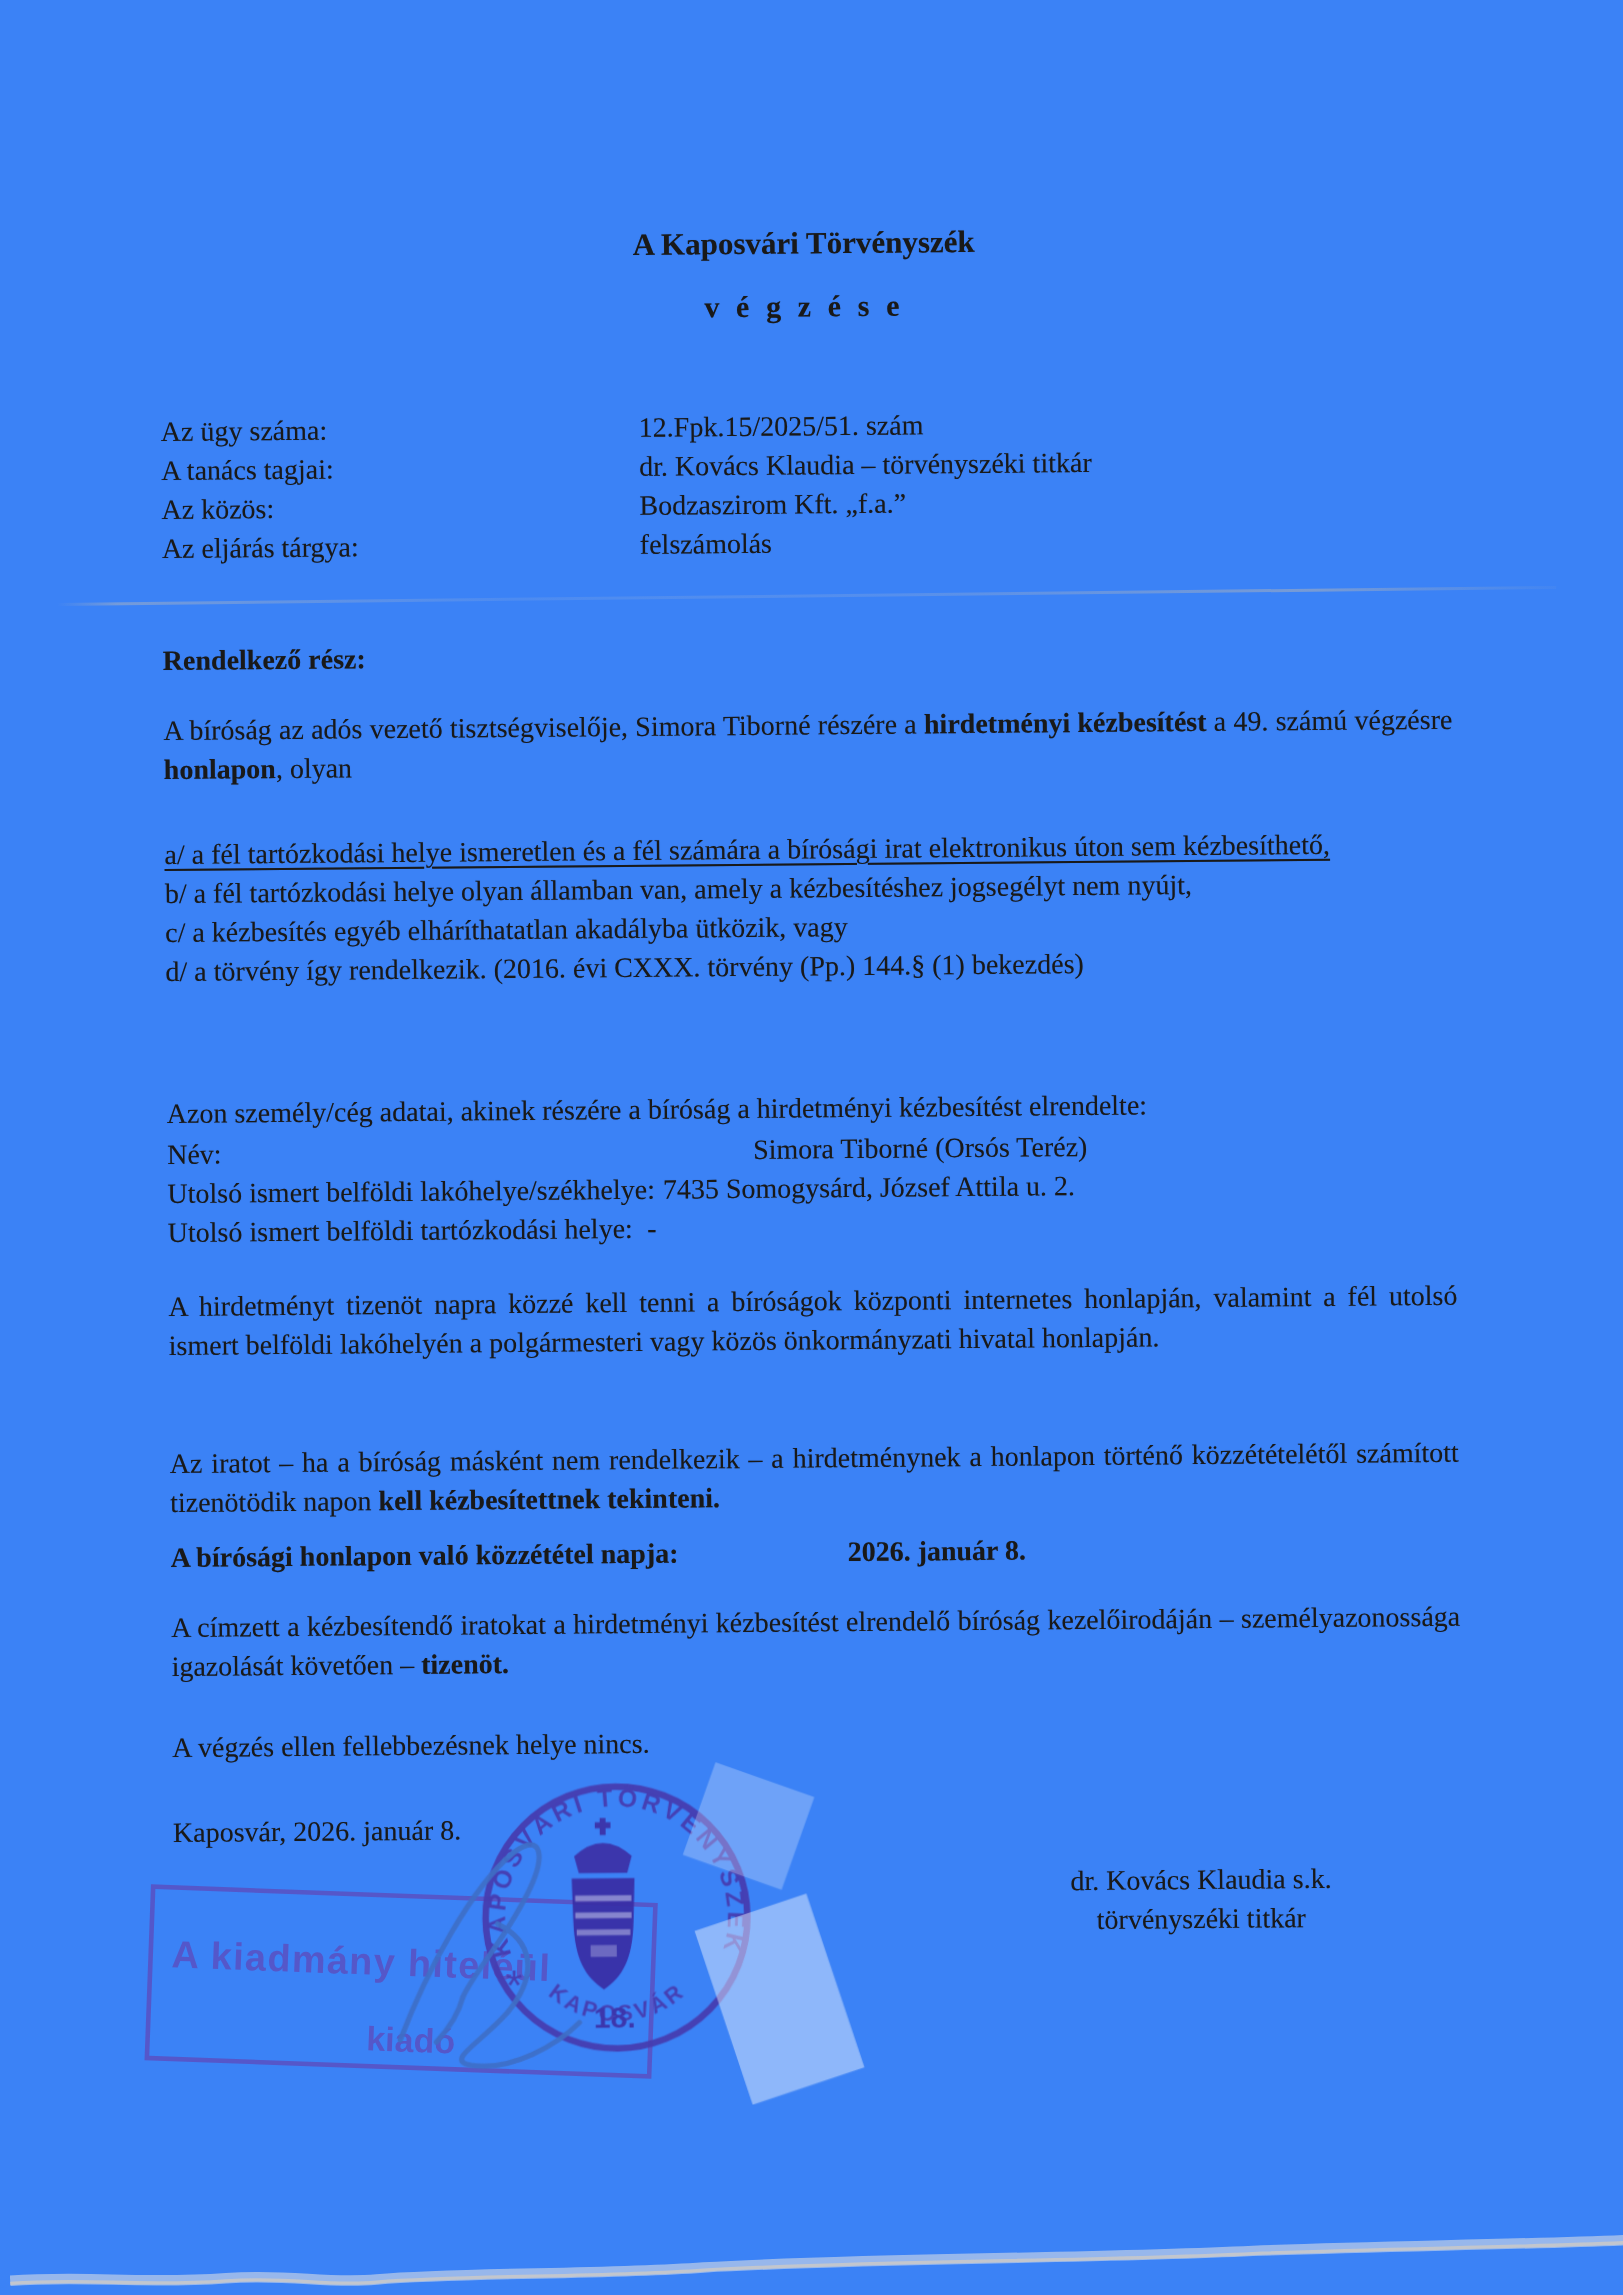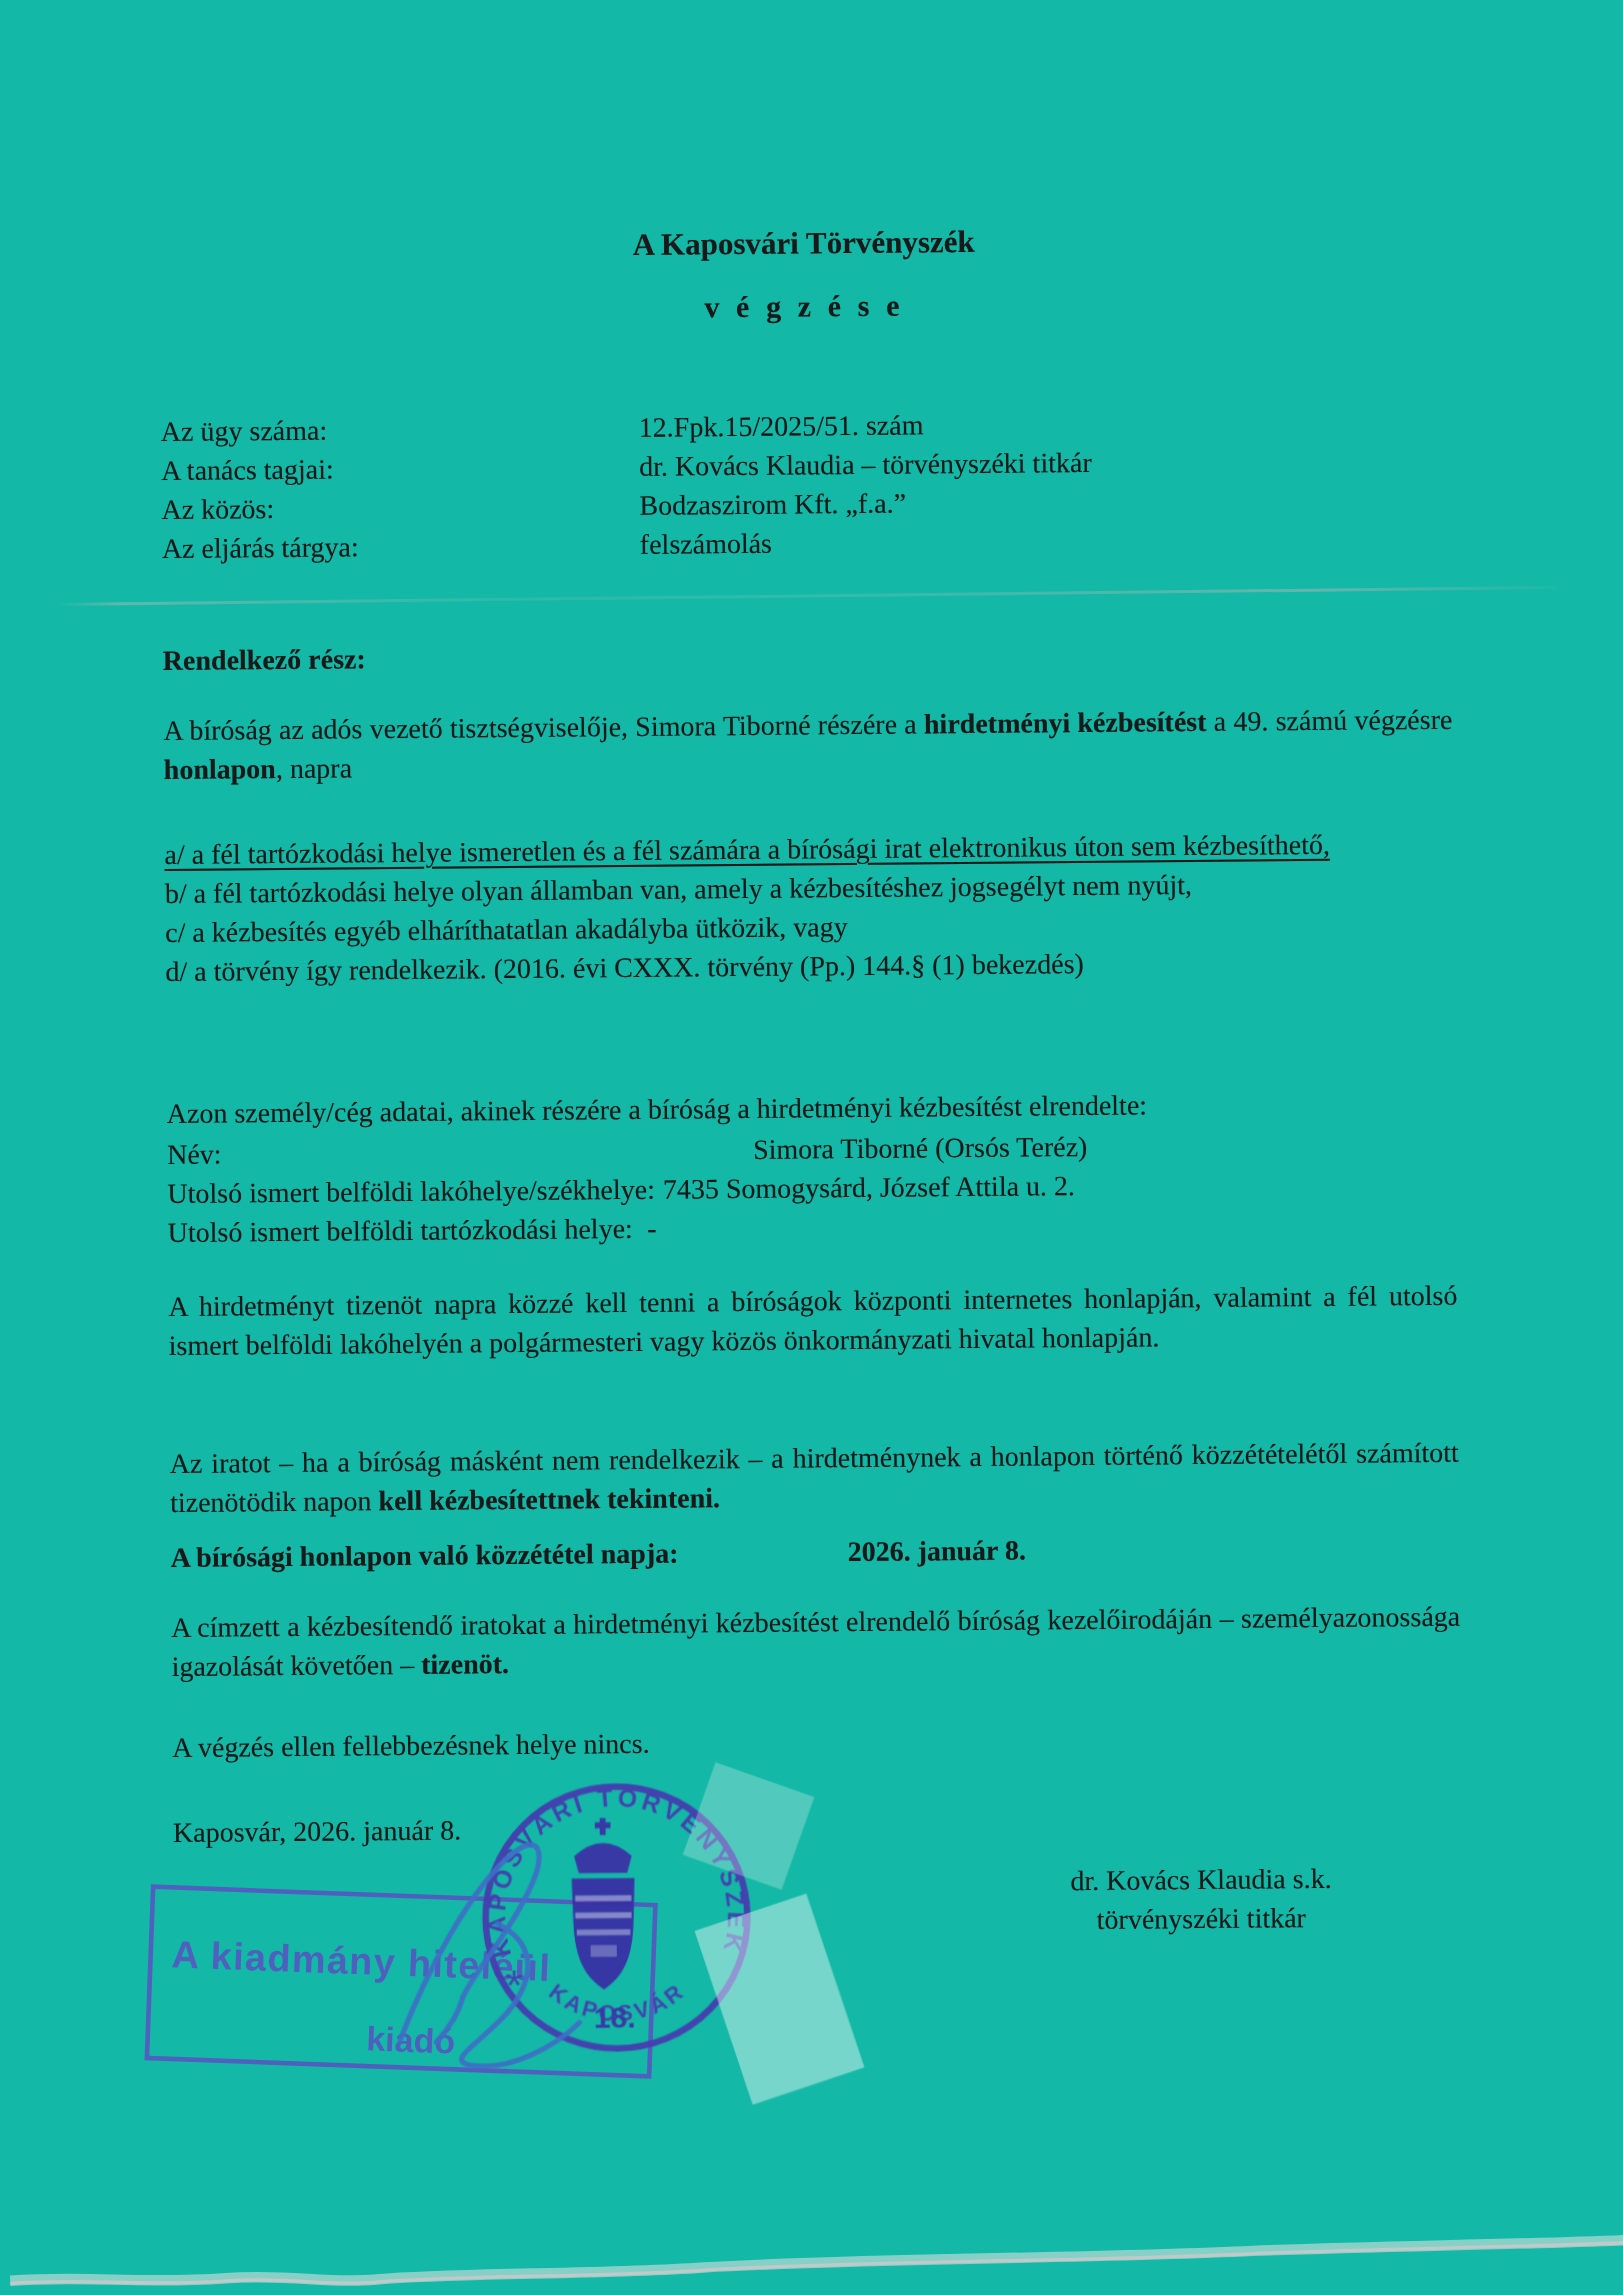--- a/index.html
+++ b/index.html
@@ -1,19 +1,19 @@
 <!DOCTYPE html>
 <html style="font-size:10.5px"><head>
 <meta charset="utf-8">
 <style>
   html,body{margin:0;padding:0;background:#ffffff;}
   .page{
     position:relative;
     width:1623px;height:2295px;
-    background:#14b8a6;
+    background:#3b82f6;
     overflow:hidden;
     font-family:"Liberation Serif", serif;
     color:#191919;
   }
   .tilt{
     position:absolute;left:0;top:0;width:1623px;height:2295px;
     transform:rotate(-0.5deg);
     transform-origin:167px 1145px;
   }
   .abs{position:absolute;}
@@ -77,21 +77,21 @@
         <span class="lab">Az eljárás tárgya:</span>
         <span class="val">felszámolás</span>
       </div>
     </div>
 
     <div class="abs artifact-mid"></div>
 
     <div class="abs col txt b" style="top:641px;">Rendelkező rész:</div>
 
     <p class="abs col txt just" style="top:711px;margin:0;">
-      <span>A bíróság az adós vezető tisztségviselője, Simora Tiborné részére a </span><span class="b">hirdetményi kézbesítést</span><span> a 49. számú végzésre </span><span class="b">honlapon</span><span>, napra</span>
+      <span>A bíróság az adós vezető tisztségviselője, Simora Tiborné részére a </span><span class="b">hirdetményi kézbesítést</span><span> a 49. számú végzésre </span><span class="b">honlapon</span><span>, olyan</span>
     </p>
 
     <div class="abs col txt" style="top:835px;">
       <p class="just uline" style="margin:0;">a/ a fél tartózkodási helye ismeretlen és a fél számára a bírósági irat elektronikus úton sem kézbesíthető,</p>
       <p class="just" style="margin:0;">b/ a fél tartózkodási helye olyan államban van, amely a kézbesítéshez jogsegélyt nem nyújt,</p>
       <p style="margin:0;">c/ a kézbesítés egyéb elháríthatatlan akadályba ütközik, vagy</p>
       <p style="margin:0;">d/ a törvény így rendelkezik. (2016. évi CXXX. törvény (Pp.) 144.§ (1) bekezdés)</p>
     </div>
 
     <div class="abs col txt nw" style="top:1094px;">Azon személy/cég adatai, akinek részére a bíróság a hirdetményi kézbesítést elrendelte:</div>

